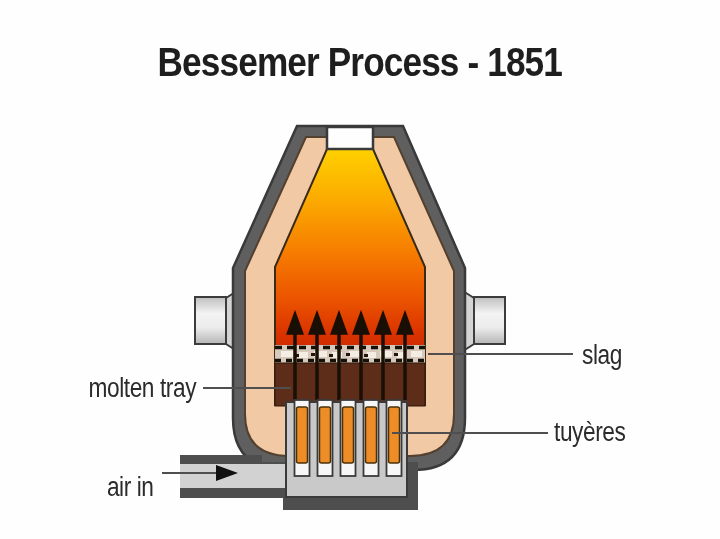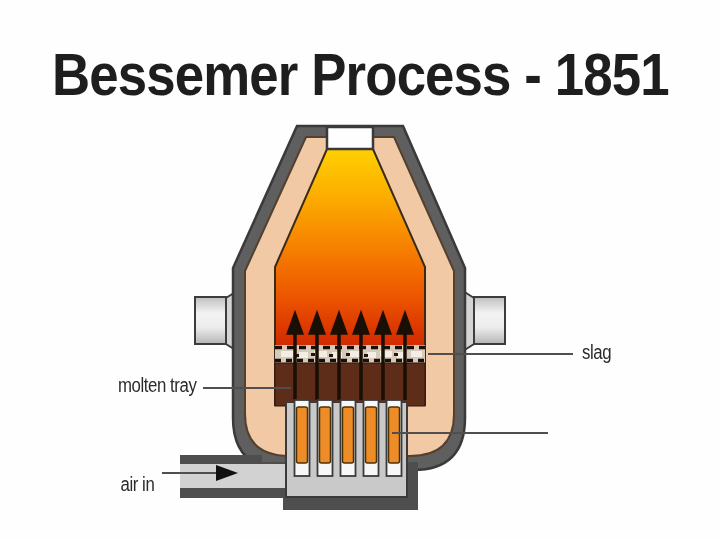--- a/index.html
+++ b/index.html
@@ -2,27 +2,27 @@
 <html><head>
 <meta charset="utf-8">
 <style>
   html,body{margin:0;padding:0;background:#ffffff;}
   .stage{
     position:relative;width:720px;height:539px;background:#fefefe;
     font-family:"Liberation Sans","DejaVu Sans",sans-serif;overflow:hidden;
   }
   .title{
     position:absolute;left:0;right:0;top:40px;margin:0;
-    text-align:center;font-weight:700;font-size:60px;color:#1e1e1e;
+    text-align:center;font-weight:700;font-size:40px;color:#1e1e1e;
     letter-spacing:-1px;
   }
   .title span{display:inline-block;transform:scaleX(0.88);}
   .diagram-svg{position:absolute;left:0;top:0;}
   .label{
-    position:absolute;font-size:20px;font-weight:500;color:#2b2b2b;
+    position:absolute;font-size:27px;font-weight:500;color:#2b2b2b;
     letter-spacing:-0.5px;white-space:nowrap;line-height:1;
   }
   .label span{display:inline-block;transform:scaleX(0.84);}
   .label.left-side{text-align:left;}
   .label.left-side span{transform-origin:100% 50%;}
   .label.right-side span{transform-origin:0 50%;}
   .lbl-molten{right:524px;top:375px;}
   .lbl-airin{right:566px;top:474px;}
   .lbl-slag{left:582px;top:342px;}
   .lbl-tuyeres{left:554px;top:419px;}
@@ -153,14 +153,15 @@
       <line x1="392" y1="433" x2="548" y2="433"></line>
       <line x1="203" y1="388" x2="291" y2="388"></line>
       <line x1="162" y1="473" x2="218" y2="473"></line>
     </g>
     <polygon points="216,465 216,481 238,473" fill="#111111"></polygon>
   </svg>
 
   <div class="label left-side lbl-molten"><span>molten tray</span></div>
   <div class="label left-side lbl-airin"><span>air in</span></div>
   <div class="label right-side lbl-slag"><span>slag</span></div>
+  <div class="label right-side lbl-tuyeres"><span>tuyères</span></div>
 
 </div>
 
 </body></html>

